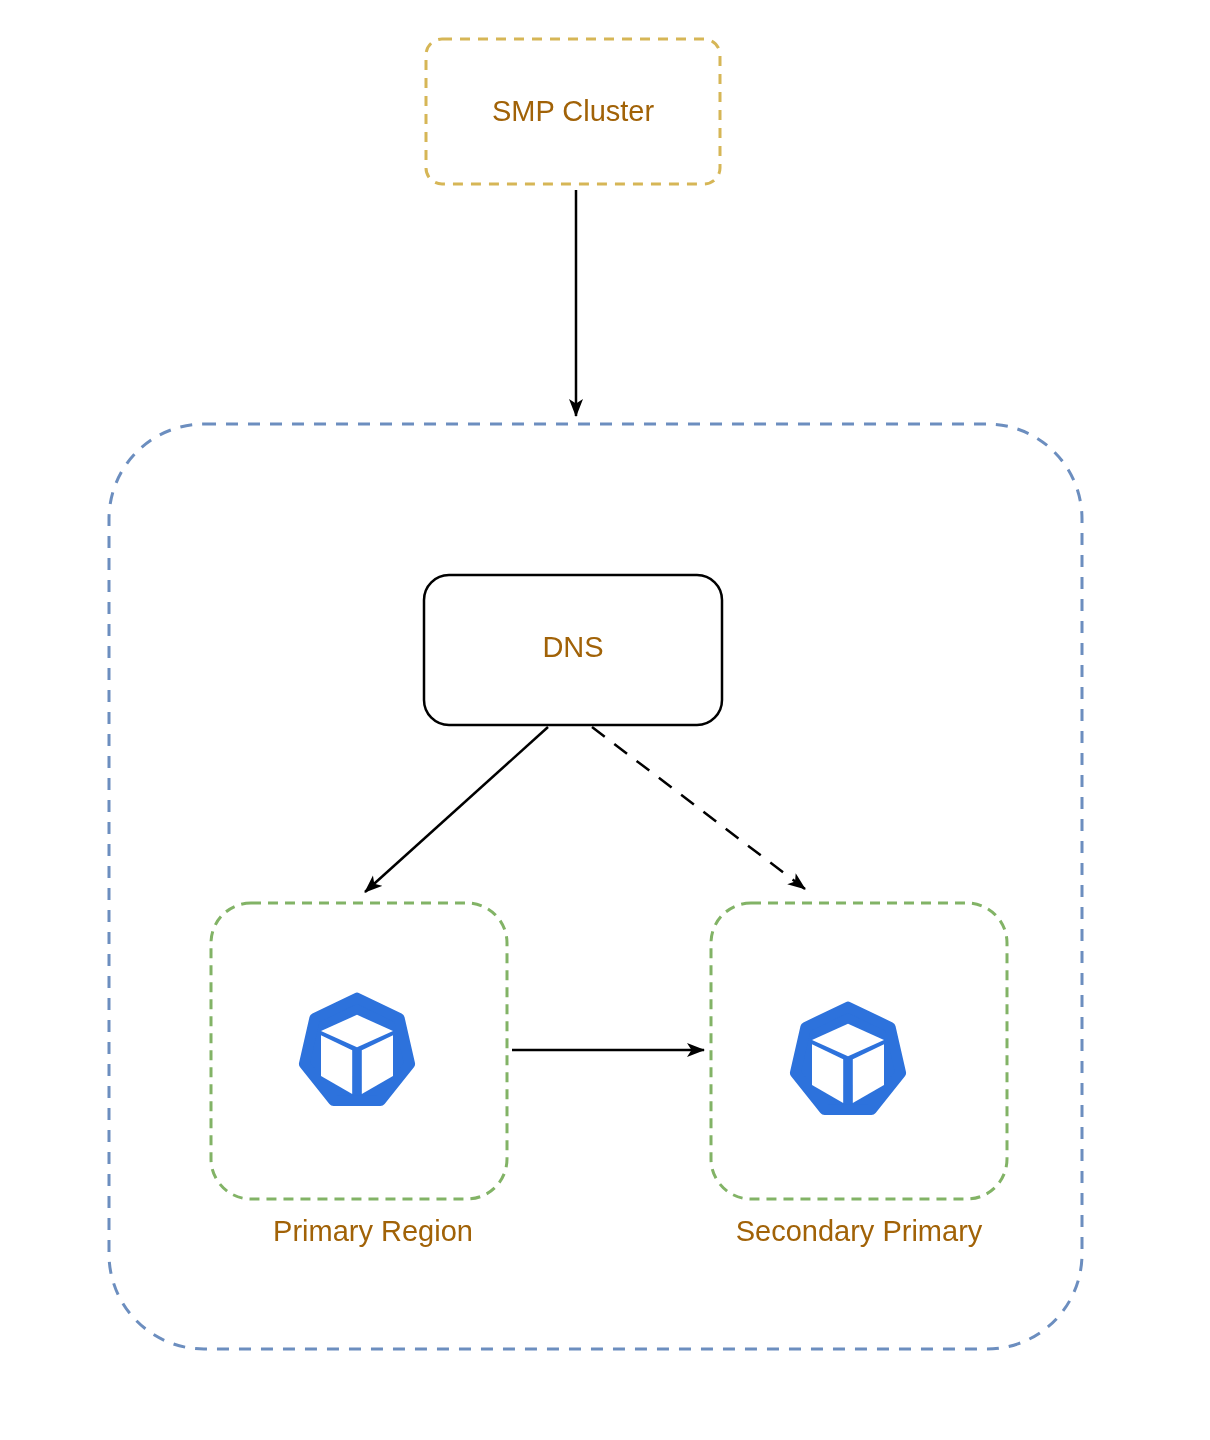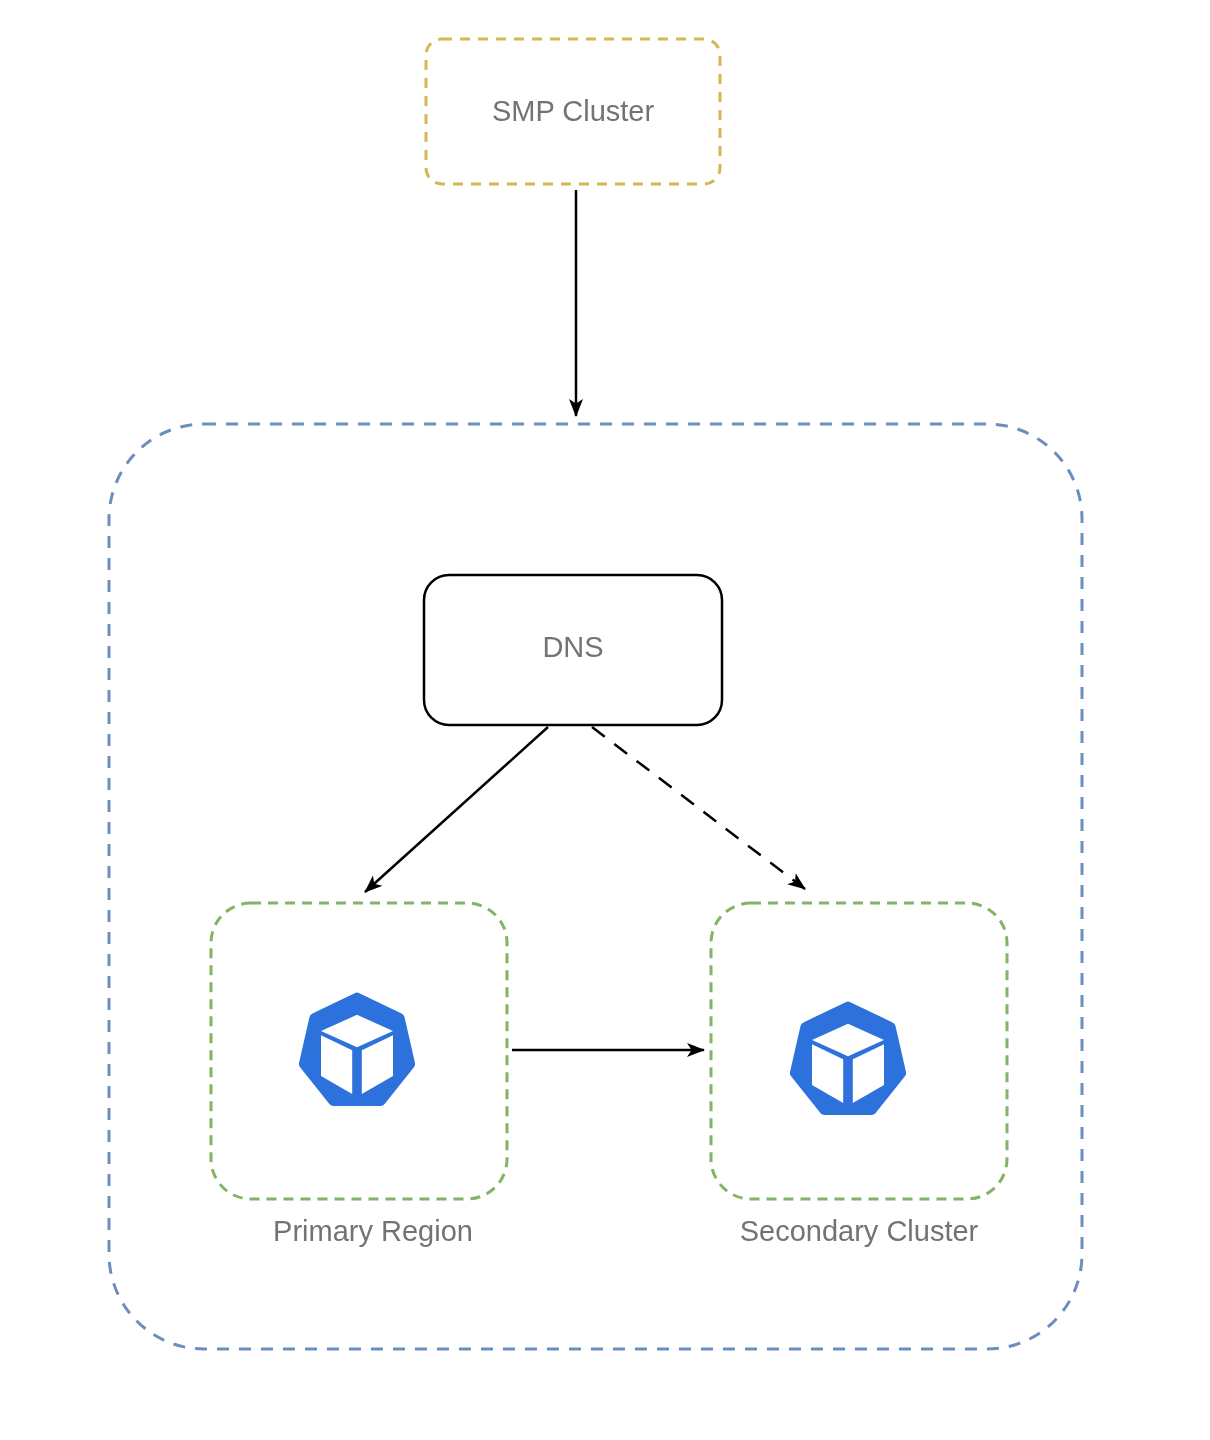--- a/index.html
+++ b/index.html
@@ -21,21 +21,21 @@
     top: 0;
     width: 1210px;
     height: 1440px;
   }
   .node-label {
     position: absolute;
     display: flex;
     align-items: center;
     justify-content: center;
     font-size: 29px;
-    color: #737373;
+    color: #a16207;
     text-align: center;
     line-height: 1.2;
     white-space: nowrap;
   }
   .smp-label   { left: 426px; top: 39px;  width: 294px; height: 145px; }
   .dns-label   { left: 424px; top: 575px; width: 298px; height: 144px; }
   .primary-region-label   { left: 225px; top: 1213px; width: 296px; height: 36px; }
   .secondary-region-label { left: 711px; top: 1213px; width: 296px; height: 36px; }
 </style>
 </head>
@@ -82,15 +82,15 @@
       <polygon points="80,36 54,48.5 54,85 80,70" fill="#ffffff"></polygon>
     </g>
   </svg>
 
   <div class="node-label smp-label">SMP Cluster</div>
 
   <div class="node-label dns-label">DNS</div>
 
   <div class="node-label primary-region-label">Primary Region</div>
 
-  <div class="node-label secondary-region-label">Secondary Cluster</div>
+  <div class="node-label secondary-region-label">Secondary Primary</div>
 
 </div>
 
 </body></html>

